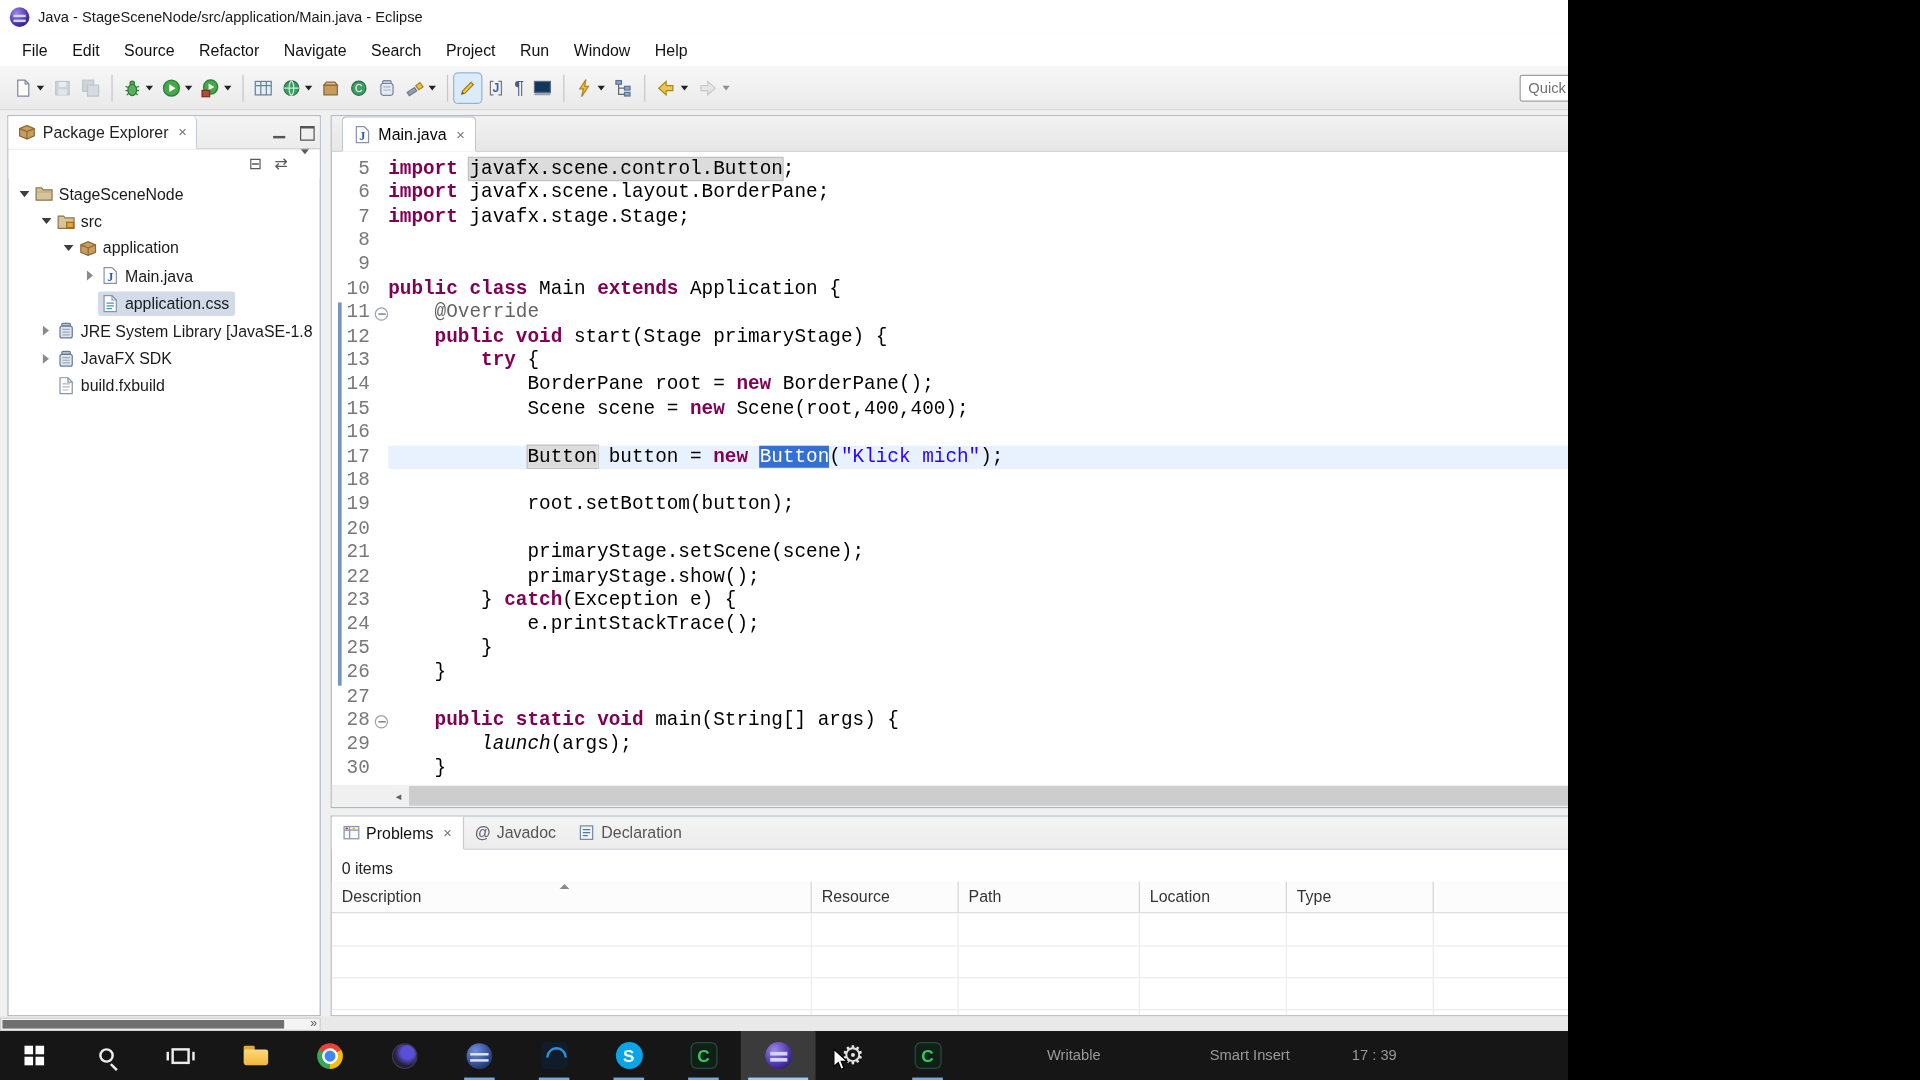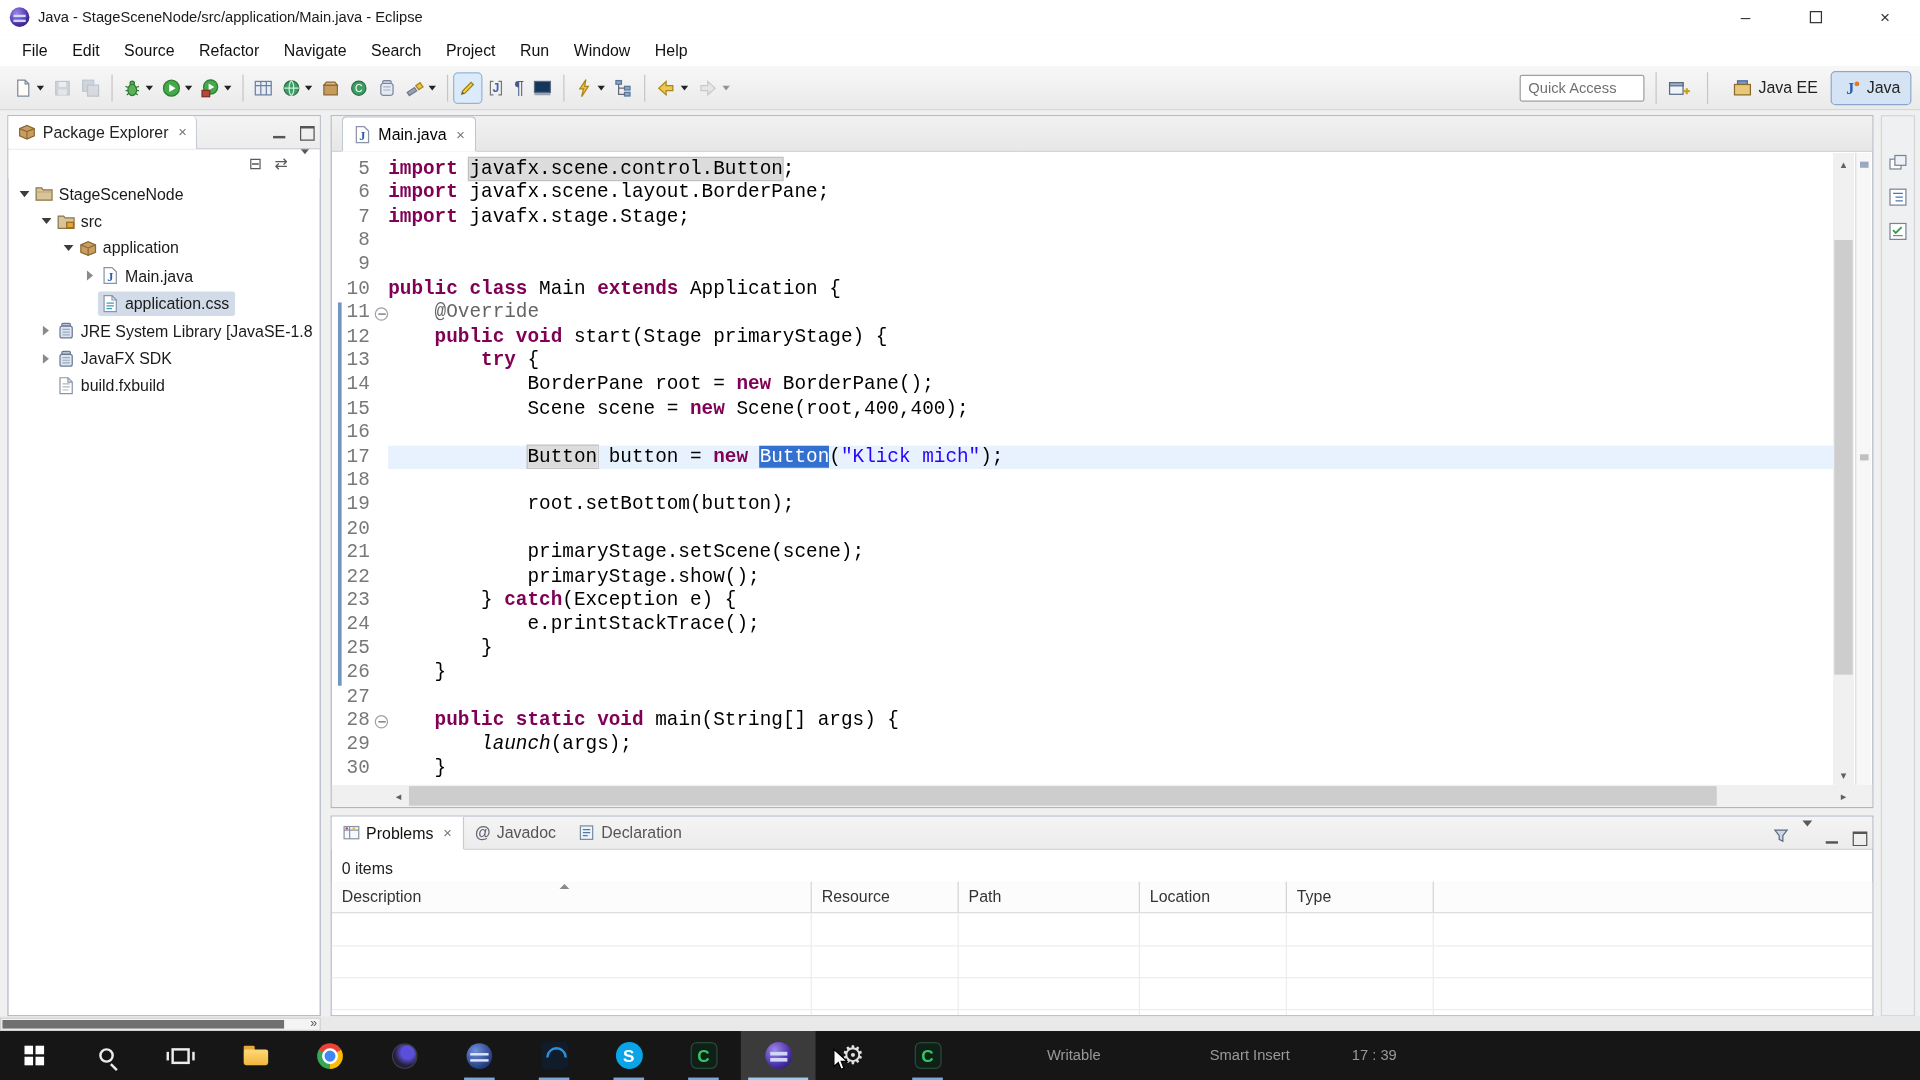--- a/index.html
+++ b/index.html
@@ -1,17 +1,17 @@
 <!DOCTYPE html>
 <html><head>
 <meta charset="utf-8">
 <style>
 *{margin:0;padding:0;box-sizing:border-box}
 html,body{width:1920px;height:1080px;overflow:hidden;background:#000;font-family:"Liberation Sans",sans-serif}
-.stage{position:relative;width:1920px;height:1080px;overflow:hidden}
+.stage{position:relative;width:1568px;height:1080px;overflow:hidden}
 .viewport{position:relative;width:1568px;height:882px;background:#f0f0f0;transform:scale(1.2244898);transform-origin:0 0}
 
 
 .titlebar{position:absolute;left:0;top:0;width:100%;height:28px;background:#fff;display:flex;align-items:center}
 .app-icon{width:16px;height:16px;margin:0 7px 0 8px;border-radius:50%;background:radial-gradient(circle at 35% 30%,#9d86e8,#4a2fa8 60%,#1d1146);position:relative;overflow:hidden}
 .app-icon::after{content:"";position:absolute;left:3px;top:6px;width:10px;height:2px;background:#cfd8f8;box-shadow:0 4px 0 #cfd8f8}
 .title-text{font-size:12px;color:#1a1a1a}
 .win-controls{margin-left:auto;display:flex;height:100%}
 .win-btn{width:57px;display:flex;align-items:center;justify-content:center;font-size:14px;color:#333}
 .maxbox{width:10px;height:10px;border:1px solid #333}

